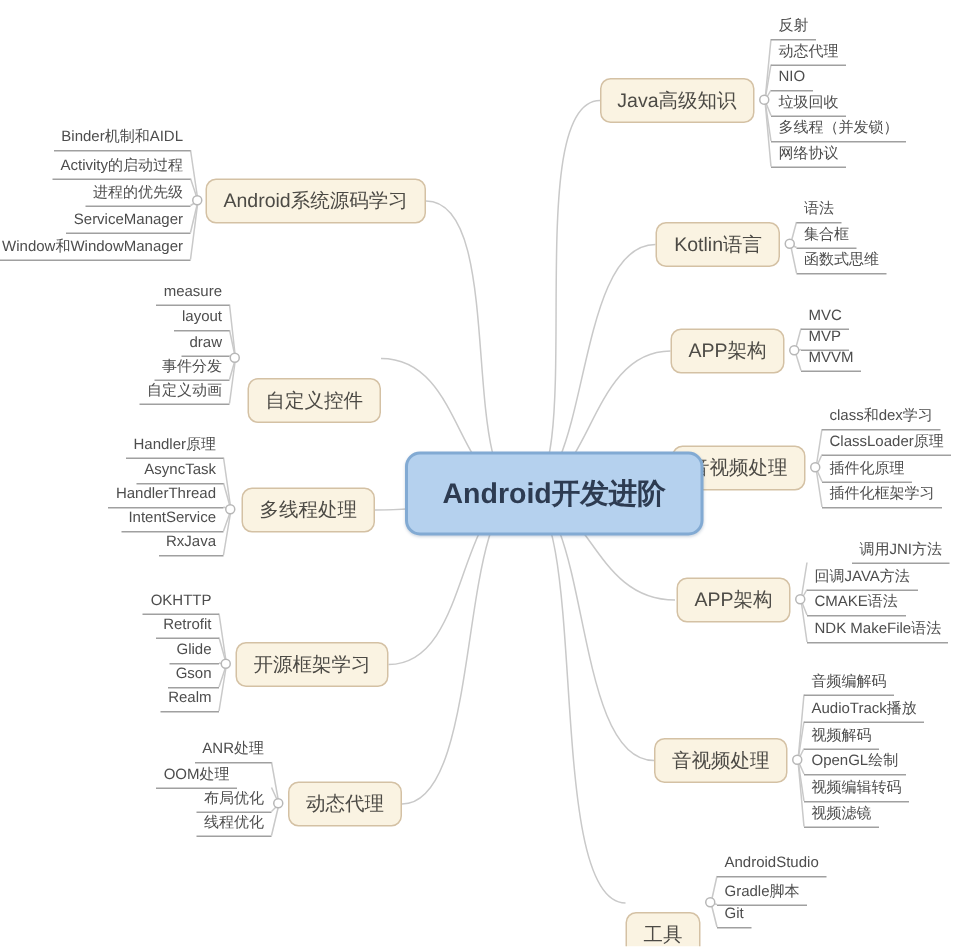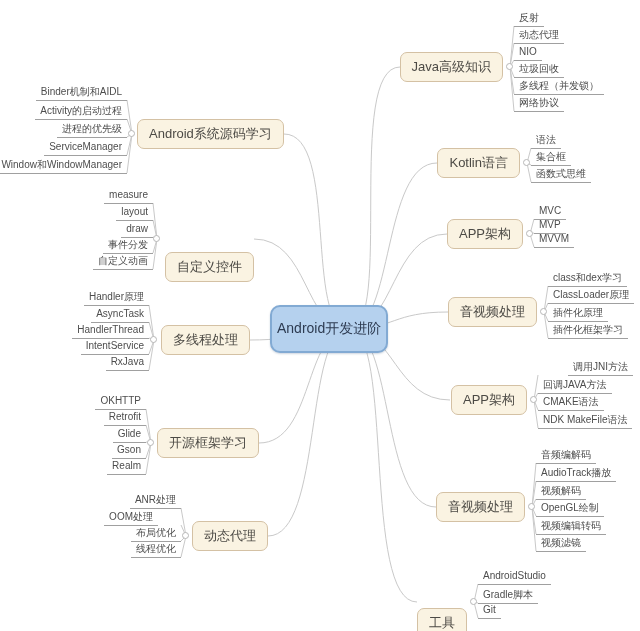--- a/index.html
+++ b/index.html
@@ -4,22 +4,22 @@
 <style>
   html,body{margin:0;padding:0;background:#ffffff;}
   #map{
     position:relative;width:640px;height:631px;background:#fff;
     font-family:"Liberation Sans","DejaVu Sans",sans-serif;overflow:hidden;
   }
   #links{position:absolute;left:0;top:0;z-index:1;}
   .central{
     position:absolute;left:270px;top:329px;transform:translateY(-50%);
     z-index:4;background:var(--center-fill);border:2px solid var(--center-border);
-    color:var(--center-text);font-size:14px;font-weight:normal;
-    padding:13px 5px;border-radius:10px;white-space:nowrap;
+    color:var(--center-text);font-size:19px;font-weight:bold;
+    padding:13px 23px;border-radius:10px;white-space:nowrap;
     box-shadow:0 1px 2px rgba(60,90,130,.25);
   }
   .branch-node{
     position:absolute;transform:translateY(-50%);z-index:3;
     background:var(--branch-fill);border:1px solid var(--branch-border);
     color:var(--branch-text);font-size:13px;padding:5px 11px;
     border-radius:7px;white-space:nowrap;
   }
   .leaf{
     position:absolute;z-index:2;font-size:10px;color:var(--leaf-text);

